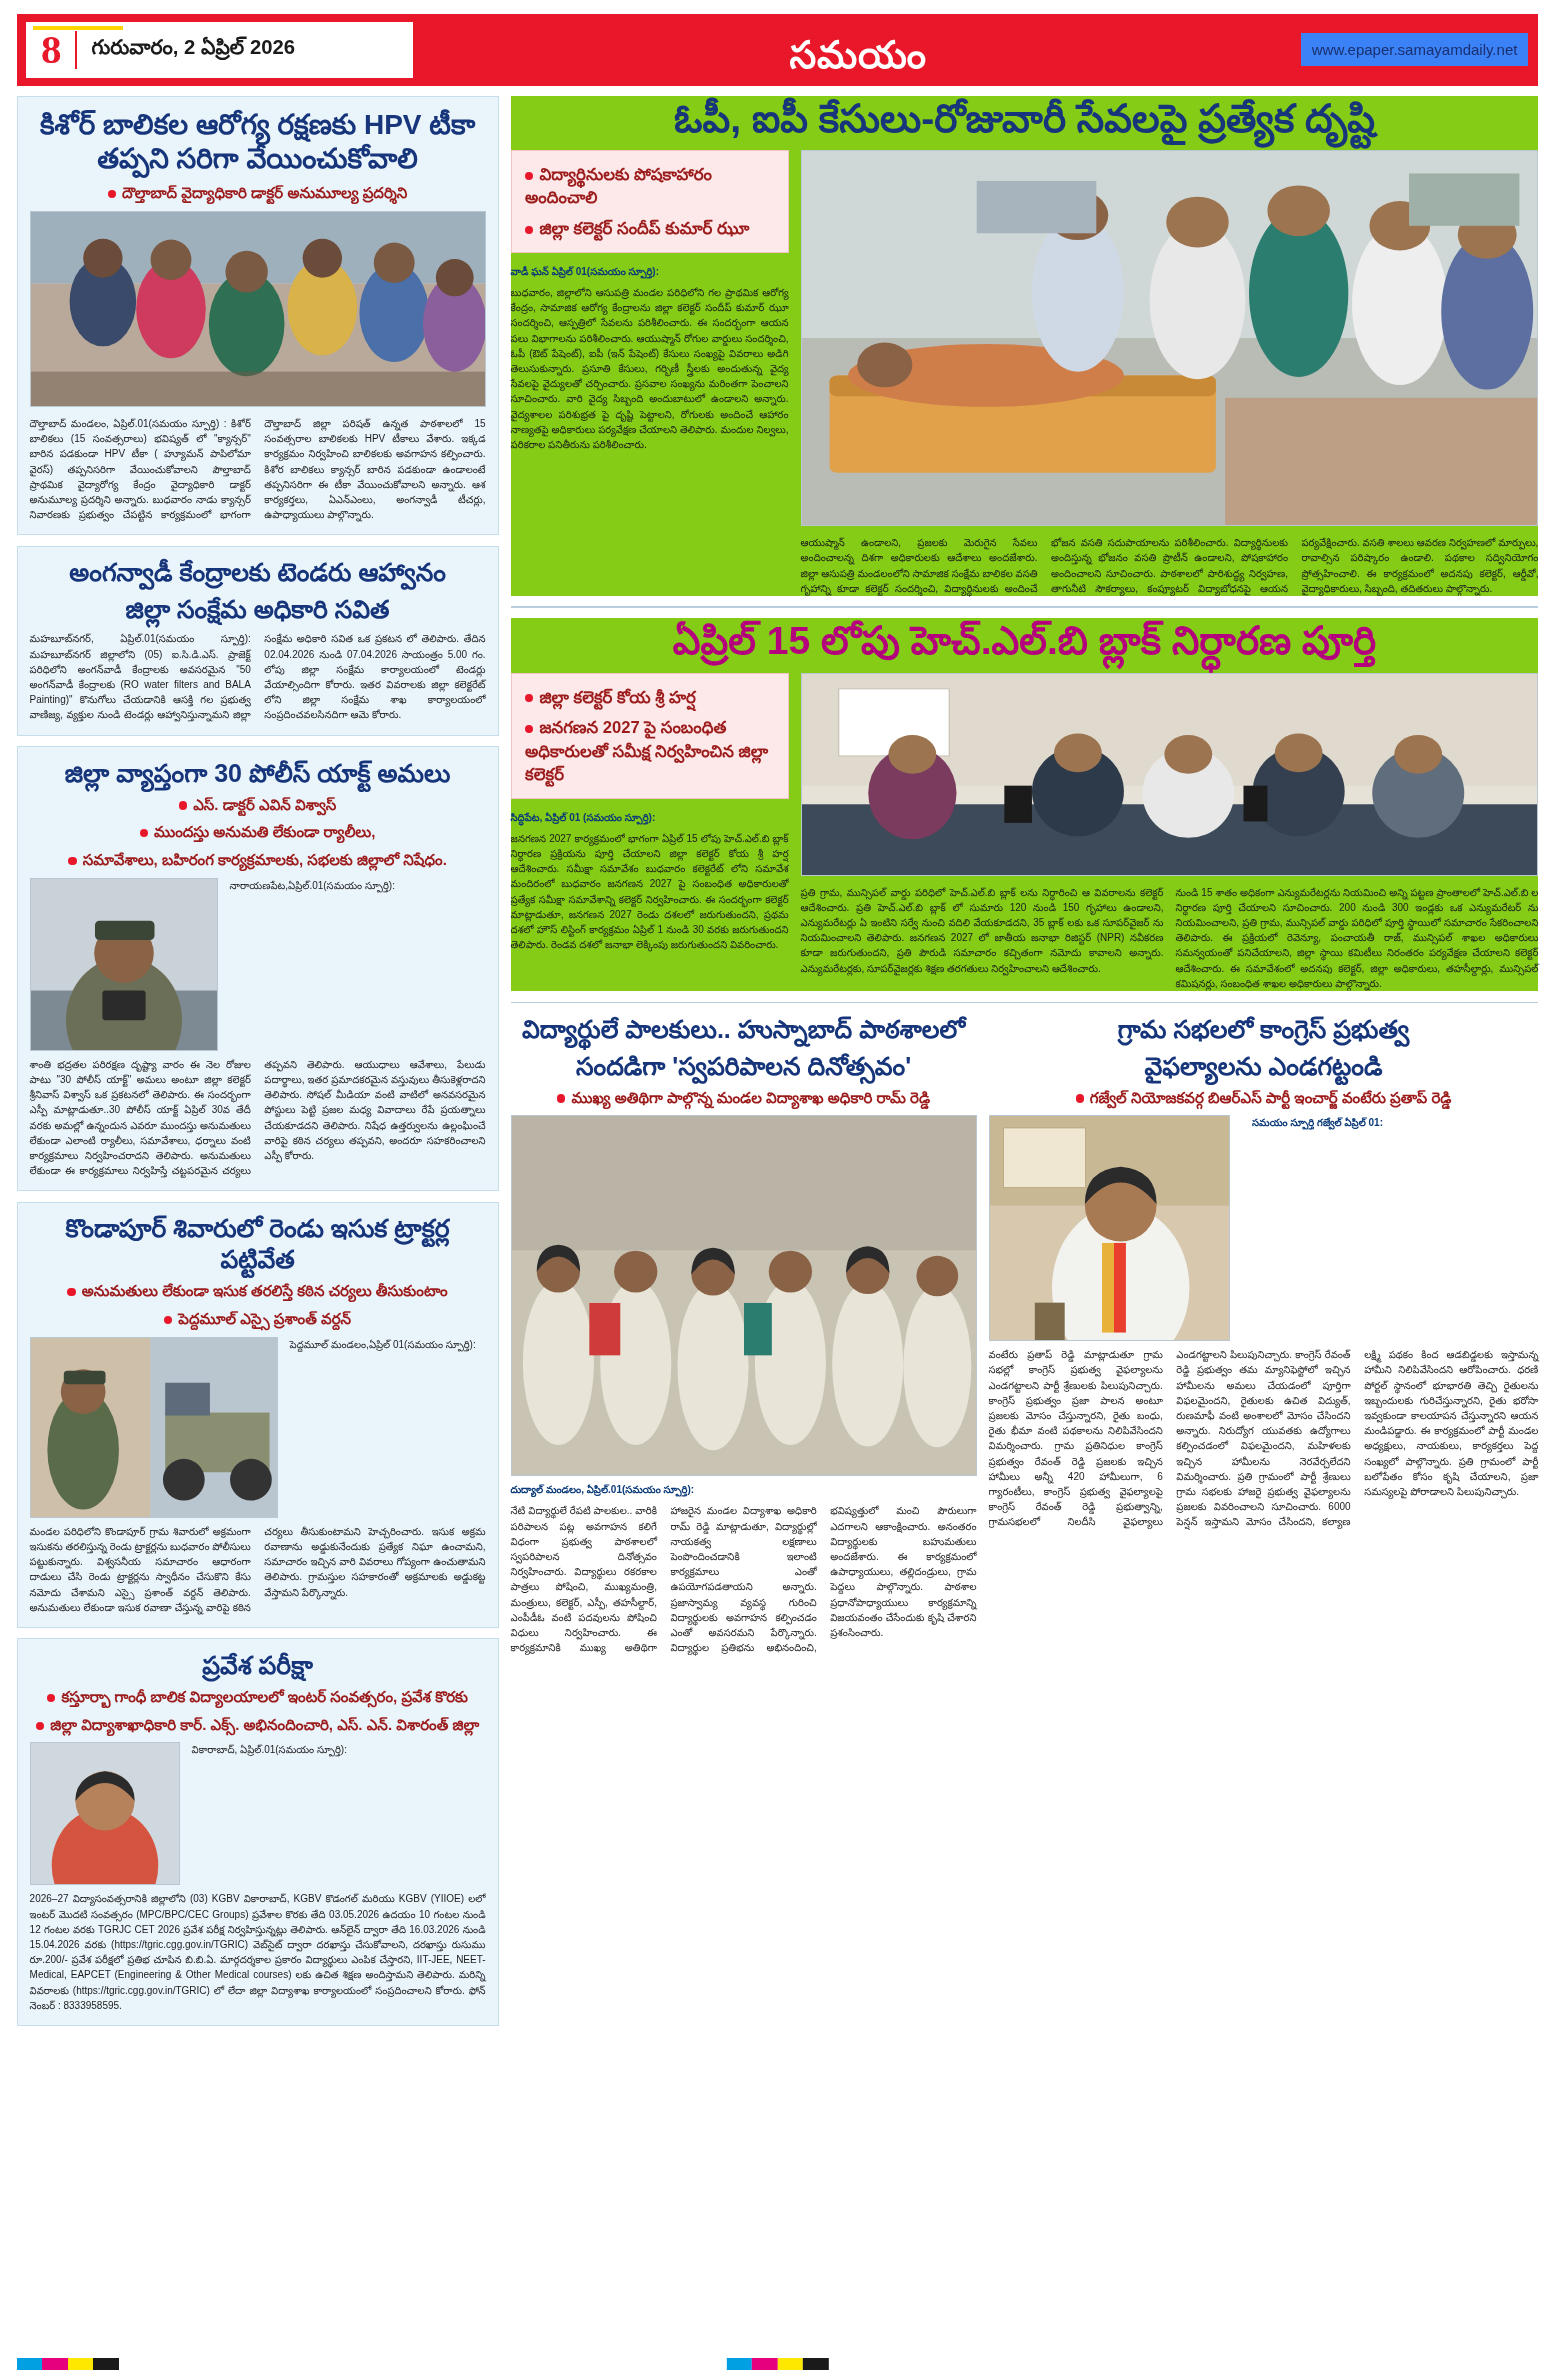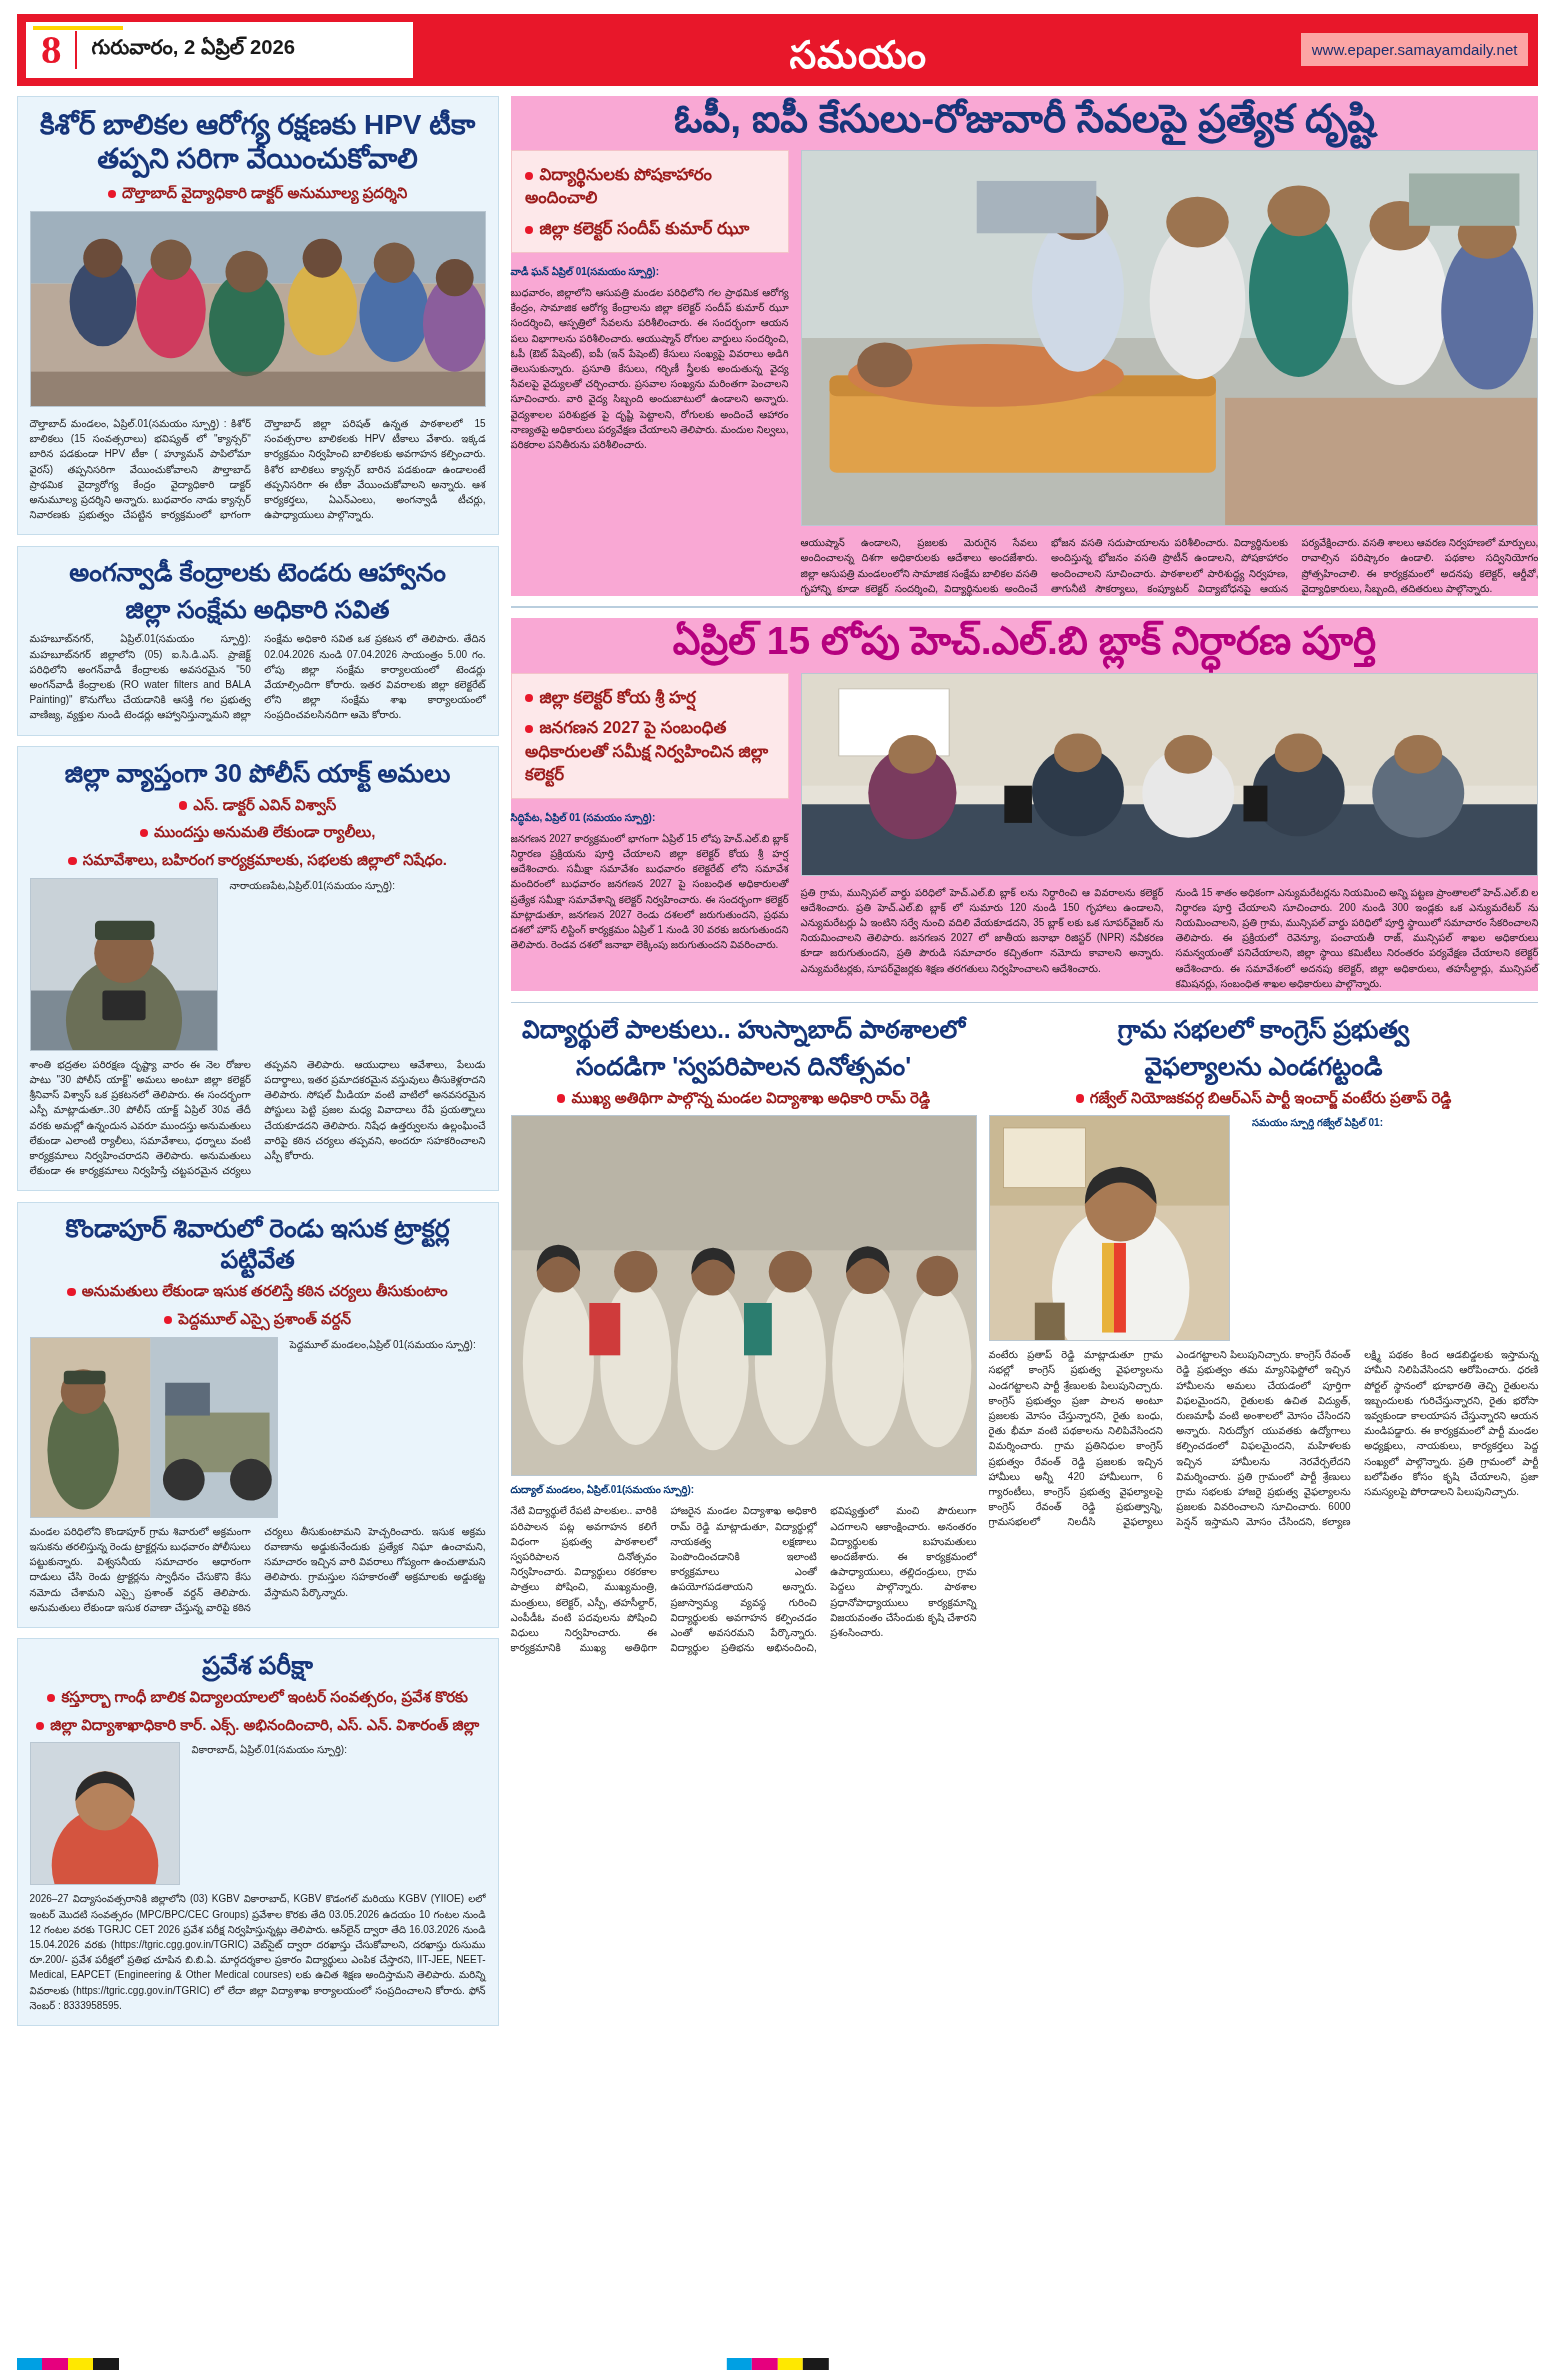--- a/index.html
+++ b/index.html
@@ -63,21 +63,21 @@
   }
   .mh-title {
     font-size: 38px;
     font-weight: bold;
     color: #ffffff;
     letter-spacing: 0.8px;
   }
   .mh-right {
     display: flex;
     align-items: center;
-    background: #fca5a5;
+    background: #3b82f6;
     margin: 19.6px 10.5px 19.6px 0;
     padding: 4.5px 10.5px;
   }
   .mh-url {
     font-size: 15px;
     color: #1a2f6f;
     white-space: nowrap;
   }
   .yellowbar {
     position: absolute;
@@ -96,21 +96,21 @@
   }
   .col-left  { width: 482px; }
   .col-right { flex: 1; }
 
   .panel {
     background: #eaf4fb;
     border: 0.8px solid #c6ddeb;
     padding: 10.5px 12px 12px 12px;
     margin-bottom: 10.5px;
   }
-  .panel.white { background: #f9a8d4; border: none; padding: 0; }
+  .panel.white { background: #84cc16; border: none; padding: 0; }
 
   h1.head-tel {
     font-size: 28px;
     line-height: 1.22;
     font-weight: bold;
     color: #16357a;
     text-align: center;
     margin-bottom: 7.5px;
   }
   h2.head-tel {

